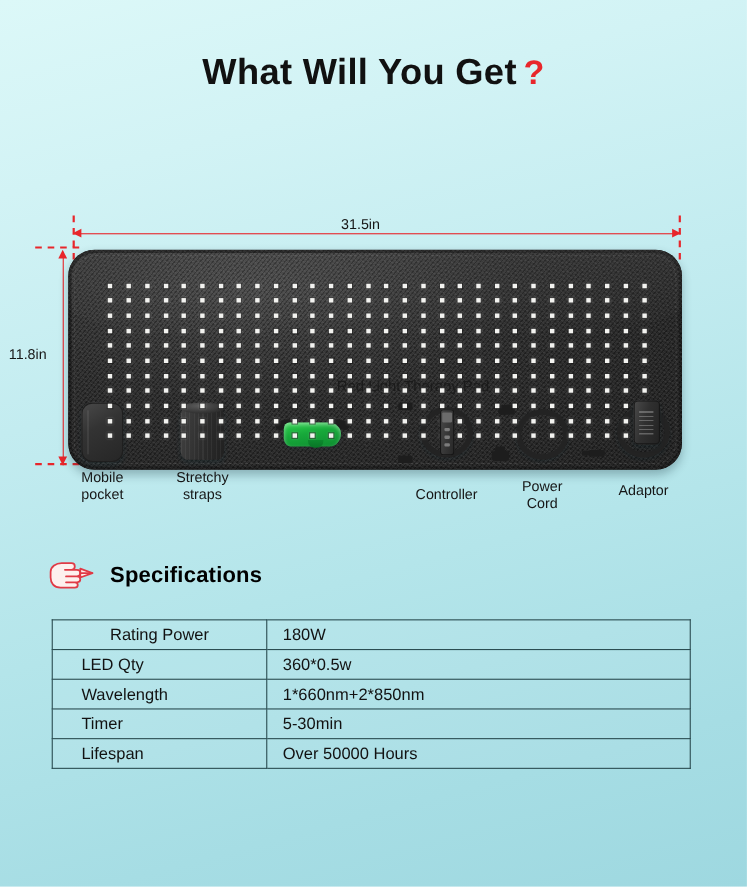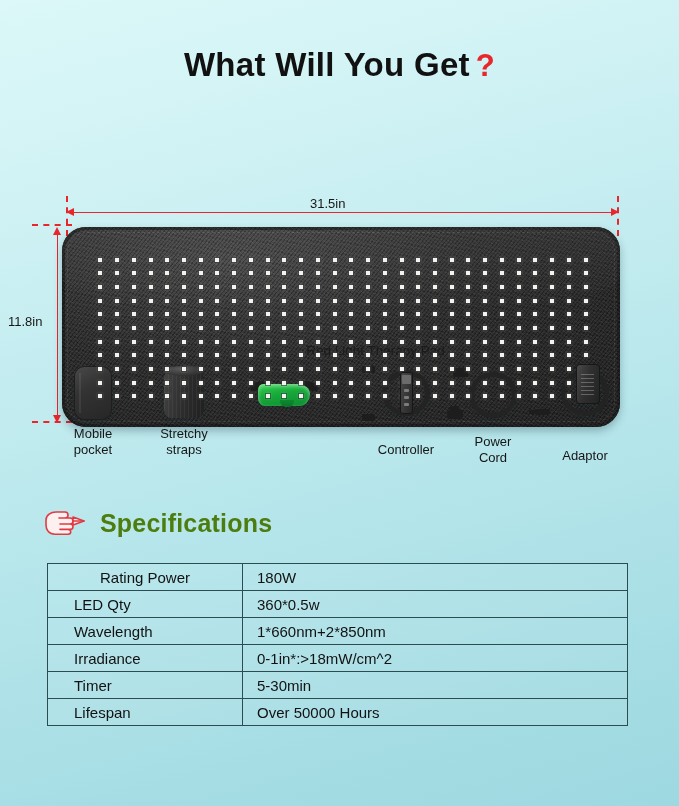--- a/index.html
+++ b/index.html
@@ -108,21 +108,21 @@
   .acc .cap { font-size:13px; line-height:16px; color:#161616; }
 
   .acc-1 { left:37px;  top:2px;  }
   .acc-2 { left:128px; top:2px;  }
   .acc-3 { left:228px; top:6px;  }
   .acc-4 { left:350px; top:2px;  }
   .acc-5 { left:437px; top:4px;  }
   .acc-6 { left:529px; top:2px;  }
   .acc-4 .cap { margin-top:16px; }
   .acc-5 .cap { margin-top:6px; }
-  .acc-6 .cap { margin-top:22px; }
+  .acc-6 .cap { margin-top:12px; }
   .acc-3 .cap { margin-top:8px; }
 
   
   .pocket{
     position:absolute; left:50%; top:2px; transform:translateX(-50%);
     width:38px; height:54px; border-radius:10px;
     background:linear-gradient(150deg,#4a4a4a 0%,#333 40%,#262626 100%);
     box-shadow:0 3px 5px rgba(20,50,60,.22), inset 0 0 0 1px #1e1e1e;
   }
   .pocket::after{
@@ -210,21 +210,21 @@
   .dcplug{
     position:absolute; left:6px; top:45px; width:15px; height:6px; background:#1d1d1d; border-radius:2px;
   }
   .dcplug::before{
     content:""; position:absolute; left:-6px; top:1px; width:7px; height:4px; background:#1d1d1d; border-radius:1px;
   }
 
   
   .spec-head { position:absolute; left:40px; top:506px; display:flex; align-items:center; gap:14px; }
   .hand-icon { width:46px; height:34px; display:block; }
-  .spec-title { font-size:25px; font-weight:bold; color:#4d7c0f; letter-spacing:.2px; }
+  .spec-title { font-size:20px; font-weight:bold; color:#000000; letter-spacing:.2px; }
 
   .spec-table {
     position:absolute; left:47px; top:563px; width:581px;
     border-collapse:collapse;
     font-size:15px;
   }
   .spec-table td {
     border:1.5px solid #2b4d52;
     height:27px;
     padding:0 10px;
@@ -700,24 +700,20 @@
       </tr>
       <tr>
         <td class="k left">LED Qty</td>
         <td class="v">360*0.5w</td>
       </tr>
       <tr>
         <td class="k left">Wavelength</td>
         <td class="v">1*660nm+2*850nm</td>
       </tr>
       <tr>
-        <td class="k left">Irradiance</td>
-        <td class="v">0-1in*:&gt;18mW/cm^2</td>
-      </tr>
-      <tr>
         <td class="k left">Timer</td>
         <td class="v">5-30min</td>
       </tr>
       <tr>
         <td class="k left">Lifespan</td>
         <td class="v">Over 50000 Hours</td>
       </tr>
     </tbody>
 </table>
 

